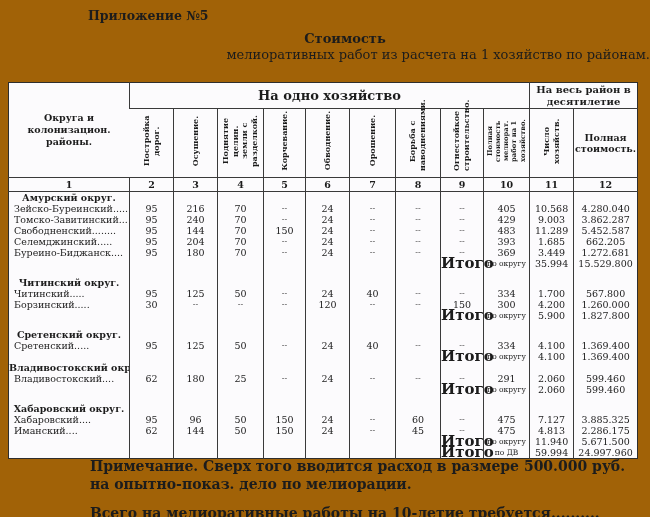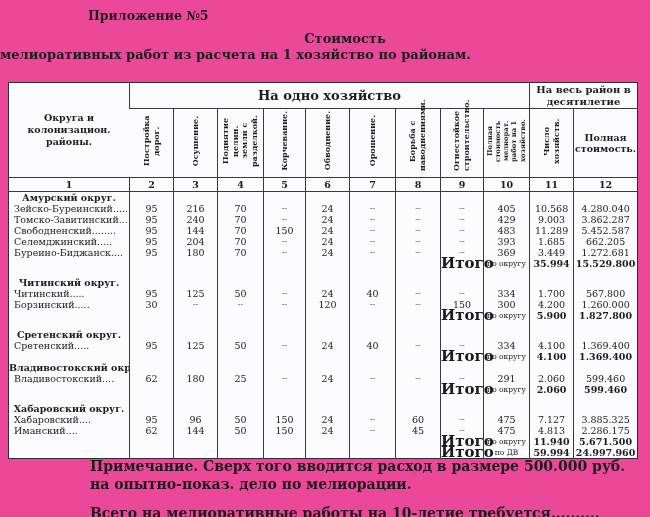--- a/index.html
+++ b/index.html
@@ -1,23 +1,23 @@
 <!DOCTYPE html>
 <html><head>
 <meta charset="utf-8">
 <style>
   * { margin:0; padding:0; box-sizing:border-box; }
   body { font-family:"DejaVu Serif", serif; }
   .page {
     position:relative; width:650px; height:517px;
-    background:#ec4899; color:#1c1c1c; overflow:hidden;
+    background:#a16207; color:#1c1c1c; overflow:hidden;
   }
   .annex { position:absolute; left:88px; top:8px; font-size:12.5px; font-weight:600; }
   .title1 { position:absolute; top:31px; left:0; width:100%; text-align:center; font-size:13px; font-weight:bold;margin-left:20px; }
-  .title2 { position:absolute; top:47px; left:0; width:100%; text-align:left; font-size:13px; font-weight:bold; }
+  .title2 { position:absolute; top:47px; left:0; width:100%; text-align:right; font-size:13px; font-weight:normal; }
 
   table.cost {
     position:absolute; left:8px; top:82px; width:629px;
     border-collapse:collapse; table-layout:fixed;
     background:#fcfbfd; border:1.5px solid #2e2e2e;
   }
   col.c1 { width:121px; } col.c2 { width:44px; } col.c3 { width:44px; }
   col.c4 { width:46px; } col.c5 { width:42px; } col.c6 { width:44px; }
   col.c7 { width:46px; } col.c8 { width:45px; } col.c9 { width:43px; }
   col.c10 { width:46px; } col.c11 { width:44px; } col.c12 { width:64px; }
@@ -41,21 +41,21 @@
                 border-bottom:1px solid #3a3a3a; }
 
   tbody td { height:11px; font-size:9.5px; line-height:11px; }
   td.val-cell { text-align:center; }
   td.name-cell { text-align:left; padding-left:5px; white-space:nowrap; overflow:hidden;margin-left:42px; }
   tr.section-row td.name-cell { font-weight:bold; text-align:center; padding-left:0; }
   tr.spacer-row td { height:8px; }
   td.dash { font-size:8px; color:#3b3b3b; }
   td.total-label { font-weight:bold; font-size:15px; }
   td.total-sub { font-weight:normal; font-size:7.5px; }
-  td.total-num { font-weight:bold; }
+  td.total-num { font-weight:normal; }
 
   .notes { position:absolute; left:90px; top:458px; width:558px;
            font-size:14px; font-weight:600; line-height:1.25; }
   .notes .note2 { margin-top:12px; }
 </style>
 </head>
 <body>
 
 <div class="page">
 

